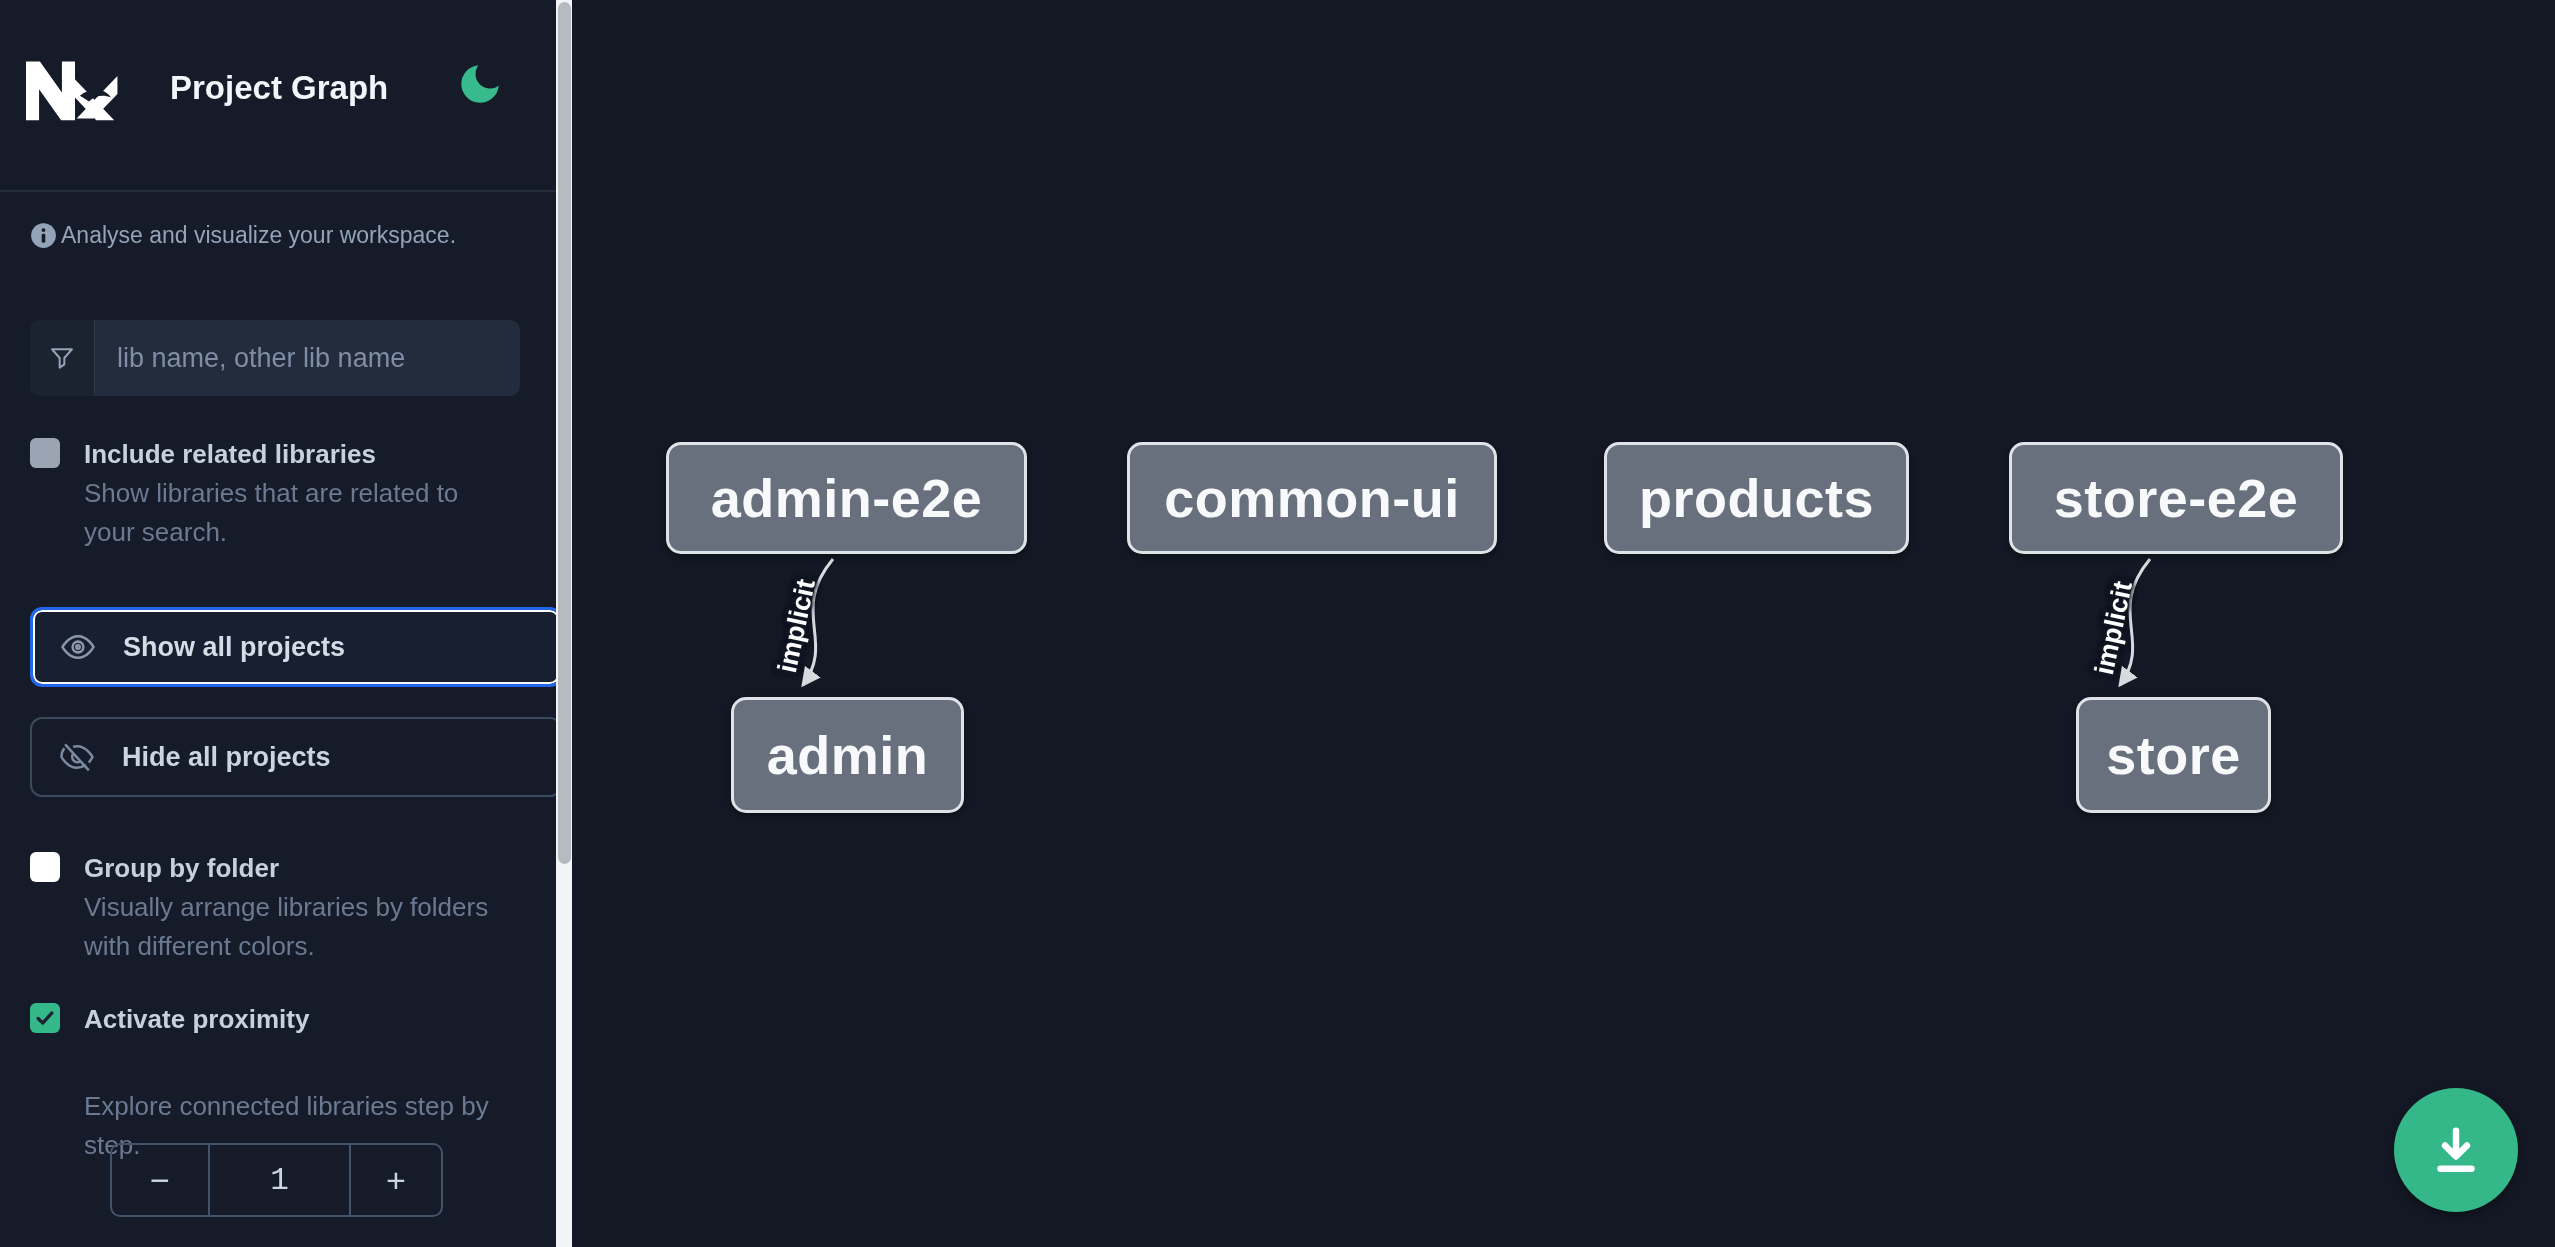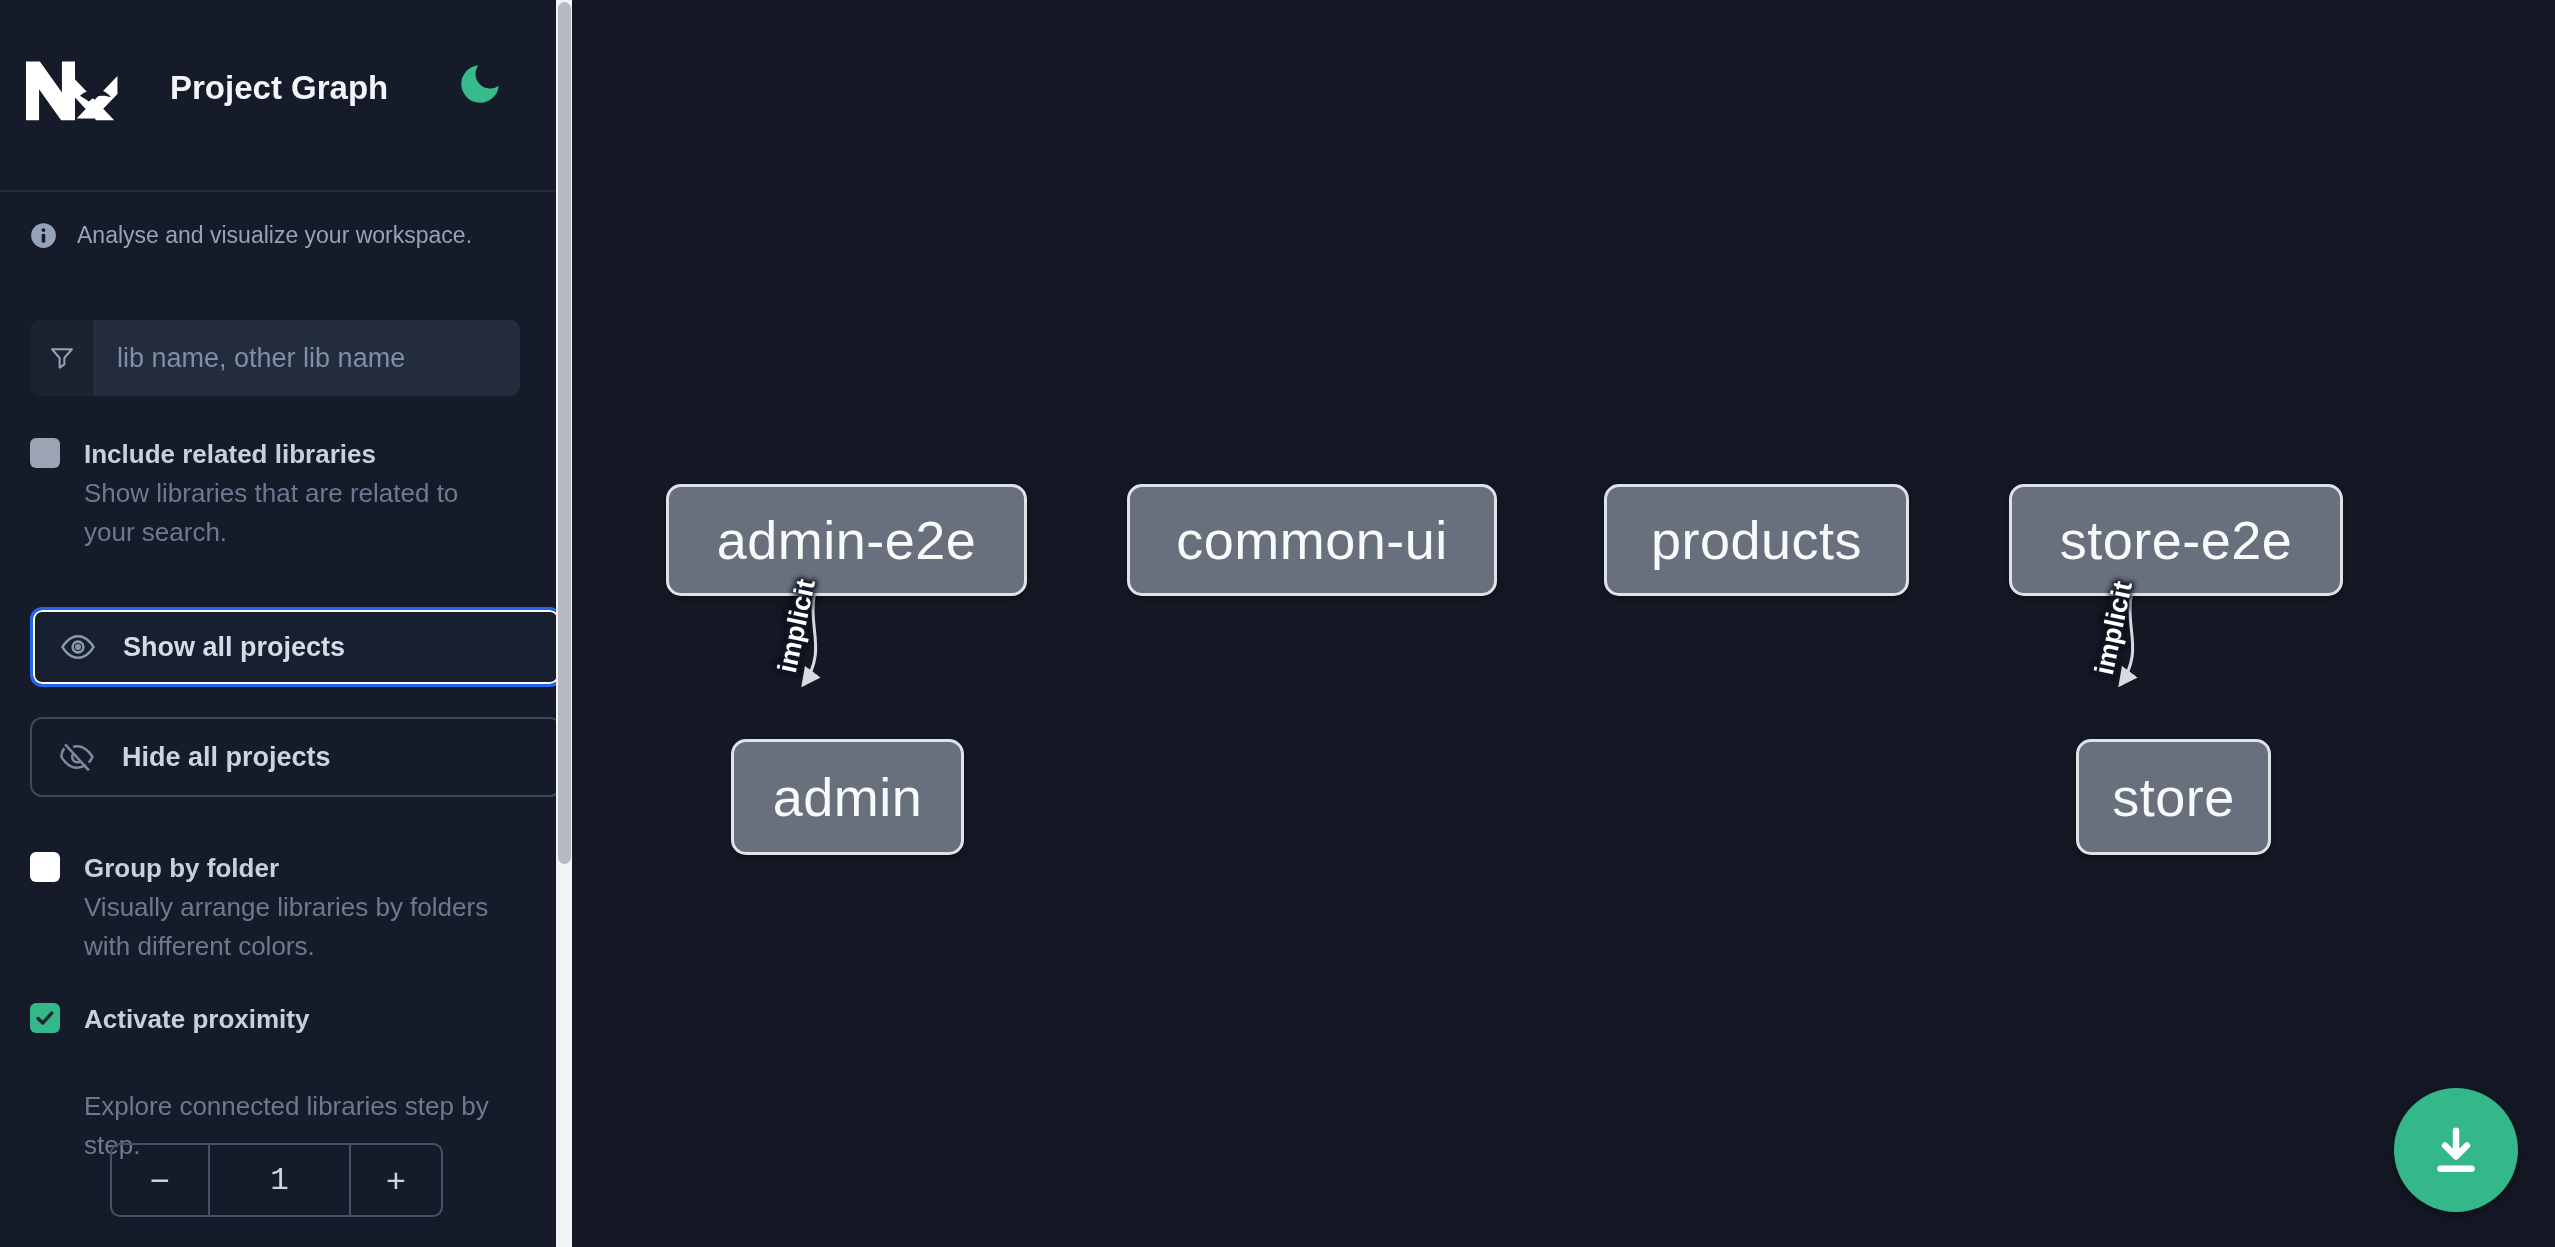--- a/index.html
+++ b/index.html
@@ -6,42 +6,42 @@
   body{
     position:relative;width:2555px;height:1247px;overflow:hidden;
     font-family:"Liberation Sans",sans-serif;
     -webkit-font-smoothing:antialiased;
   }
   
   .canvas{position:absolute;left:572px;top:0;right:0;bottom:0;background:#131824;}
   .graph-node{
     position:absolute;display:flex;align-items:center;justify-content:center;
     background:#68707e;border:3px solid #dfe3e8;border-radius:15px;
-    color:#f7f9fb;font-size:54px;font-weight:400;letter-spacing:.5px;
-    box-shadow:0 3px 6px rgba(0,0,0,.35);box-sizing:border-box;cursor:pointer;margin-top:42px;
+    color:#f7f9fb;font-size:54px;font-weight:700;letter-spacing:.5px;
+    box-shadow:0 3px 6px rgba(0,0,0,.35);box-sizing:border-box;cursor:pointer;
   }
   .edges{position:absolute;left:0;top:0;pointer-events:none;}
   .edge-label{
     position:absolute;transform:translate(-50%,-50%) rotate(-78deg);
     color:#ffffff;font-size:27px;font-weight:700;white-space:nowrap;
     text-shadow:0 0 4px #131824,0 0 4px #131824,0 0 5px #131824,0 0 6px #131824,0 0 7px #131824;
   }
   .fab{
     position:absolute;left:2394px;top:1088px;width:124px;height:124px;border-radius:50%;
     background:#35b889;display:flex;align-items:center;justify-content:center;cursor:pointer;
     box-shadow:0 4px 10px rgba(0,0,0,.35);
   }
   
   .sidebar{position:absolute;left:0;top:0;width:556px;height:1247px;background:#151b29;}
   .brand-title{position:absolute;left:170px;top:61px;height:54px;line-height:54px;
     font-size:33px;font-weight:700;color:#f2f5f9;}
   .logo{position:absolute;left:26px;top:56px;}
   .moon{position:absolute;left:455px;top:59px;cursor:pointer;}
   .header-divider{position:absolute;left:0;top:190px;width:556px;height:2px;background:#222c3c;}
-  .info-row{position:absolute;left:30px;top:222px;display:flex;align-items:flex-end;gap:20px;}
+  .info-row{position:absolute;left:30px;top:222px;display:flex;align-items:flex-end;gap:4px;}
   .info-text{font-size:23px;color:#94a3b8;}
   .search{
     position:absolute;left:30px;top:320px;width:490px;height:76px;border-radius:10px;
     background:#222c3d;display:flex;align-items:stretch;overflow:hidden;box-sizing:border-box;
   }
   .search-iconseg{width:64px;background:#1b2331;border-right:1px solid #2c384c;
     display:flex;align-items:center;justify-content:center;}
   .search input{
     flex:1;background:transparent;border:none;outline:none;padding:8px 22px;
     font-family:"Liberation Sans",sans-serif;font-size:27px;color:#cbd5e1;

